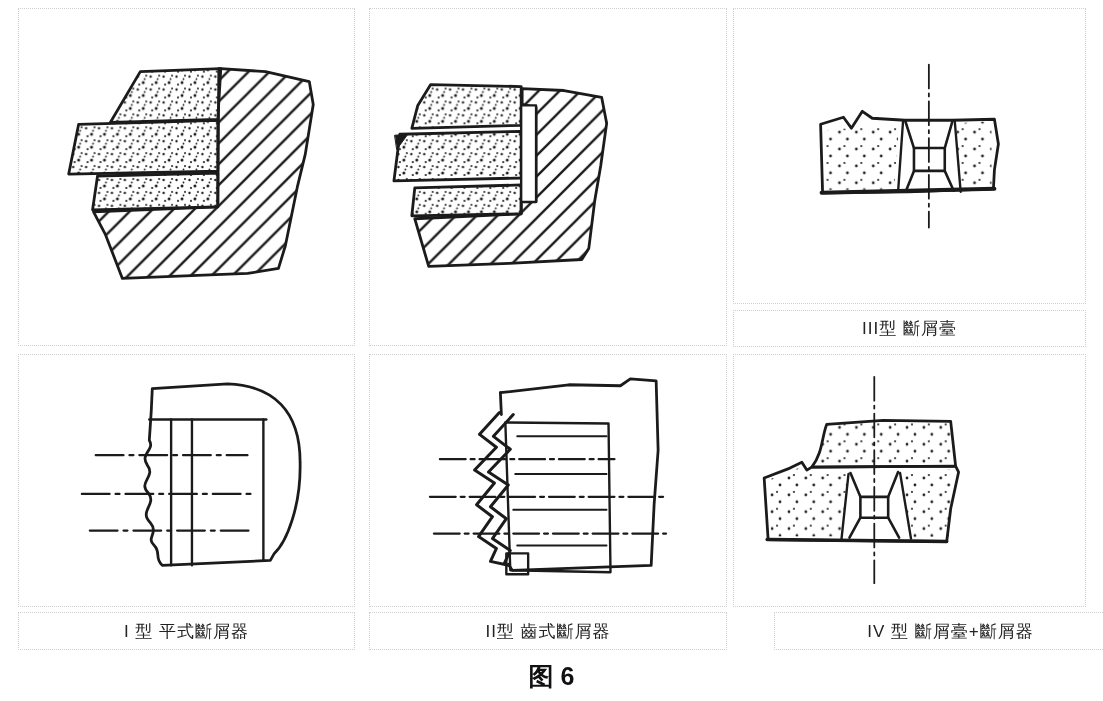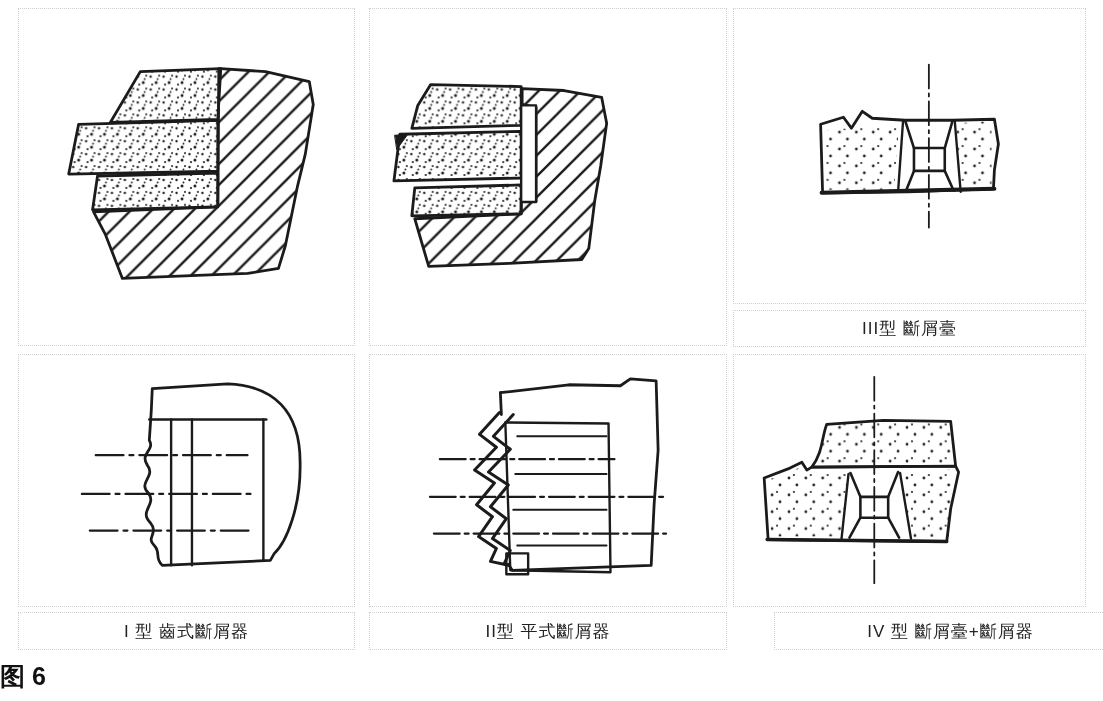--- a/index.html
+++ b/index.html
@@ -15,21 +15,21 @@
   }
   .imgcell{display:flex;align-items:center;justify-content:center;}
   .imgcell svg{display:block;width:100%;height:100%;}
   .labelcell{
     display:flex;align-items:center;justify-content:center;
     font-size:17px;letter-spacing:1px;color:#222;
     white-space:nowrap;
   }
   .caption{
     position:absolute;left:0;top:656px;width:1103px;height:40px;
-    line-height:40px;
+    line-height:40px;text-align:center;
     font-size:25px;font-weight:bold;color:#111;
   }
   .defs-holder{position:absolute;width:0;height:0;overflow:hidden;}
 </style>
 </head>
 <body>
 
 <svg class="defs-holder" aria-hidden="true">
   <defs>
     <pattern id="hatch" patternUnits="userSpaceOnUse" width="21" height="21">
@@ -96,39 +96,39 @@
     <g fill="none" stroke="#1b1b1b" stroke-linejoin="round" stroke-linecap="round">
       <path stroke-width="2.8" d="M 210,29 C 256,31 283,56 283,108 C 284,153 269,189 257,200 L 253,207 L 144,212 C 136,205 143,199 136,192 C 127,184 141,180 132,169 C 120,157 139,151 130,139 C 119,128 138,123 129,111 C 121,99 137,96 131,86 L 133,56 L 134,34 Z"></path>
       <path stroke-width="2.4" d="M 131,65 L 249,65"></path>
       <path stroke-width="2.4" d="M 153,65 L 153,212 M 174,65 L 174,212 M 246,65 L 246,207"></path>
       <path stroke-width="2.2" stroke-dasharray="28 6 4 6" d="M 77,101 L 230,101"></path>
       <path stroke-width="2.2" stroke-dasharray="28 6 4 6" d="M 63,140 L 238,140"></path>
       <path stroke-width="2.2" stroke-dasharray="28 6 4 6" d="M 71,177 L 231,177"></path>
     </g>
   </svg>
 </div>
-<div class="cell labelcell" style="left:18px;top:612px;width:337px;height:38px">I 型 齒式斷屑器</div>
+<div class="cell labelcell" style="left:18px;top:612px;width:337px;height:38px">I 型 平式斷屑器</div>
 
 <div class="cell imgcell" style="left:369px;top:354px;width:358px;height:253px">
   <svg viewBox="0 0 358 253">
     <g fill="none" stroke="#1b1b1b" stroke-linejoin="round" stroke-linecap="round">
       <path stroke-width="2.8" d="M 131,38 L 200,30 L 252,31 L 262,24 L 288,26 L 290,96 L 286,150 L 283,212 L 143,217 L 139,211"></path>
       <path stroke-width="2.8" d="M 131,38 L 132,60"></path>
       <path stroke-width="2.4" d="M 136,68 L 240,69 L 242,219 L 141,217 Z"></path>
       <path stroke-width="3" d="M 130,58 L 110,80 L 127,93 L 105,116 L 125,129 L 107,151 L 123,163 L 109,183 L 127,195 L 121,208 L 139,212"></path>
       <path stroke-width="3" d="M 144,60 L 124,82 L 141,95 L 119,118 L 139,131 L 121,153 L 137,165 L 123,185 L 141,197 L 135,210"></path>
       <path stroke-width="2.4" d="M 137,200 L 159,200 L 159,221 L 137,221 Z"></path>
       <path stroke-width="2" d="M 148,82 L 238,82 M 146,120 L 238,120 M 144,156 L 238,156 M 148,192 L 238,192"></path>
       <path stroke-width="2.2" stroke-dasharray="26 5 4 5" d="M 70,105 L 246,105"></path>
       <path stroke-width="2.2" stroke-dasharray="26 5 4 5" d="M 60,143 L 297,143"></path>
       <path stroke-width="2.2" stroke-dasharray="26 5 4 5" d="M 64,180 L 298,180"></path>
     </g>
   </svg>
 </div>
-<div class="cell labelcell" style="left:369px;top:612px;width:358px;height:38px">II型 平式斷屑器</div>
+<div class="cell labelcell" style="left:369px;top:612px;width:358px;height:38px">II型 齒式斷屑器</div>
 
 <div class="cell imgcell" style="left:733px;top:354px;width:353px;height:253px">
   <svg viewBox="0 0 353 253">
     <path d="M 34,126 L 70,112 L 75,118 L 104,118 L 115,121 L 108,183 L 37,183 Z" fill="url(#stipSparse)" stroke="none"></path>
     <path d="M 168,119 L 221,115 L 216,183 L 178,184 Z" fill="url(#stipSparse)" stroke="none"></path>
     <g stroke="#1b1b1b" stroke-linejoin="round" stroke-linecap="round">
       <path fill="url(#stipSparse)" stroke-width="2.8" d="M 93,70 L 150,66 L 218,67 L 223,112 L 78,113 C 89,99 88,83 93,70 Z"></path>
       <path fill="none" stroke-width="2.8" d="M 30,124 L 56,114 L 68,108 L 73,116 L 78,113 L 223,112 L 226,118 L 218,155 L 214,188 L 120,187 L 34,186 Z"></path>
       <path fill="none" stroke-width="2.6" d="M 117,119 L 127,143 L 127,164 L 116,184"></path>
       <path fill="none" stroke-width="2.6" d="M 165,118 L 155,143 L 155,164 L 166,184"></path>

